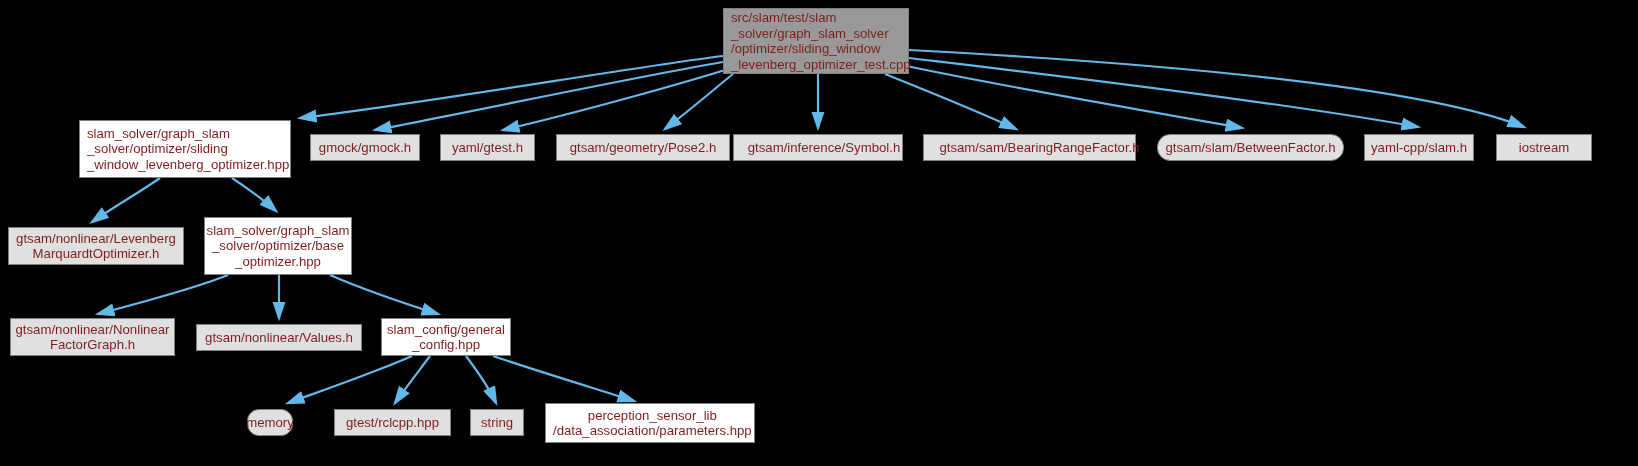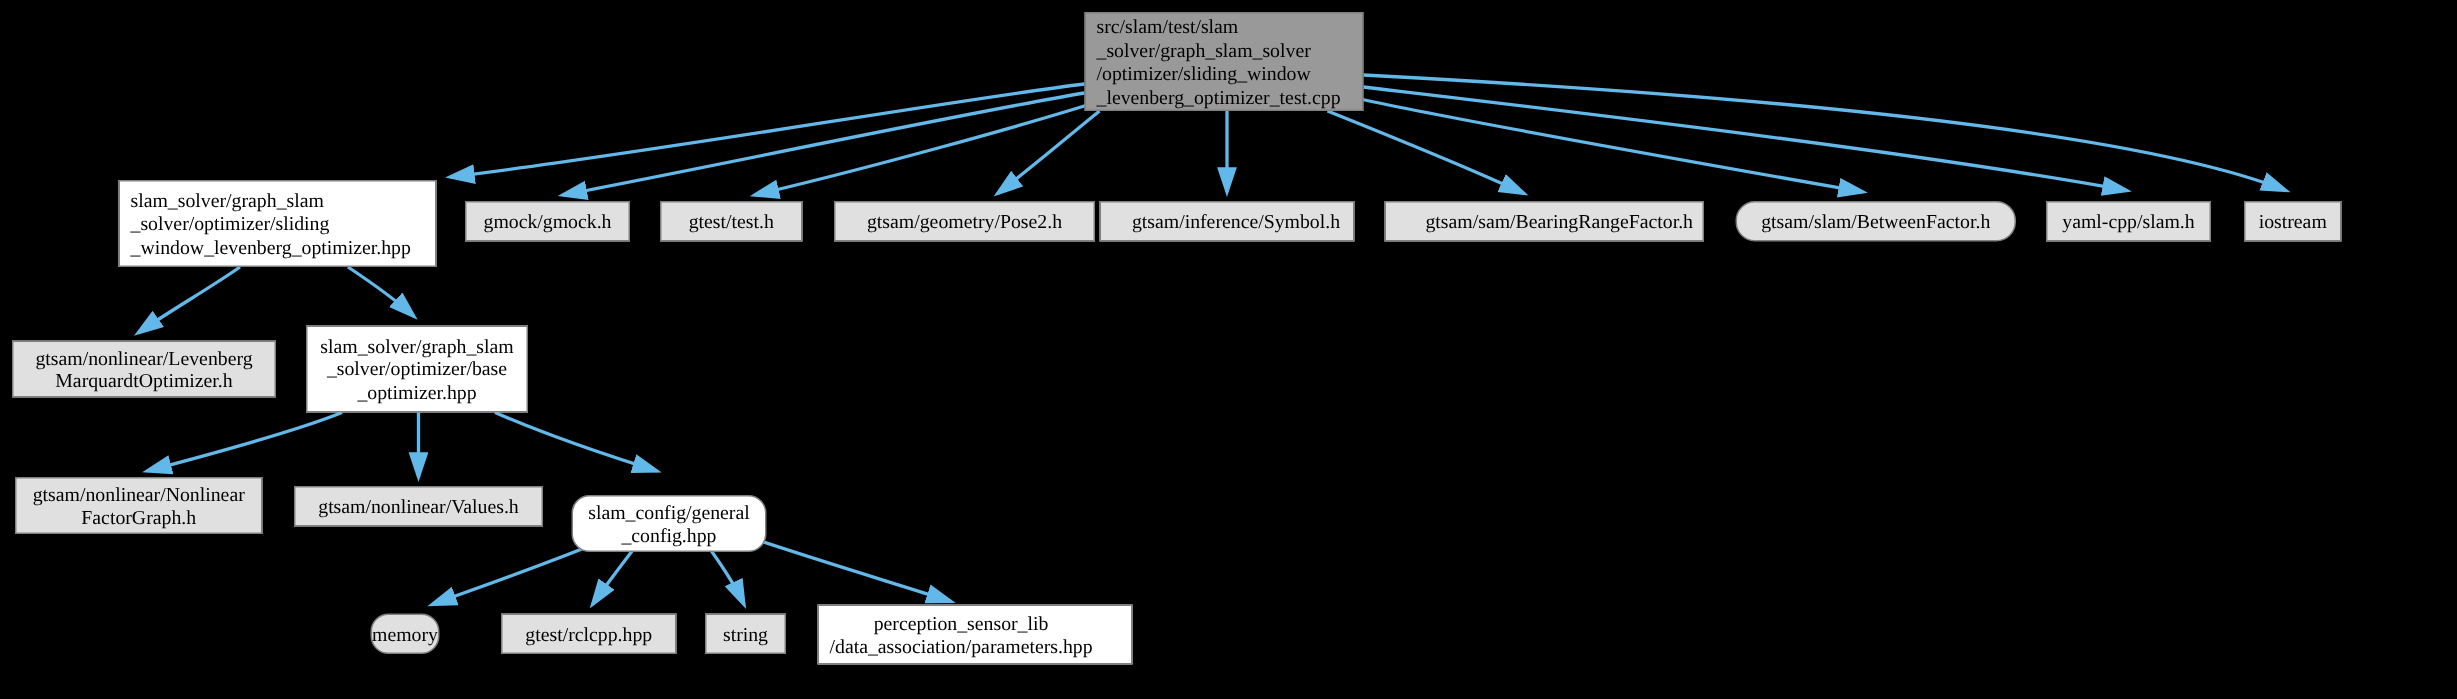--- a/index.html
+++ b/index.html
@@ -24,26 +24,25 @@
     pointer-events: none;
   }
   .node {
     position: absolute;
     box-sizing: border-box;
     border: 1px solid #808080;
     display: flex;
     align-items: center;
     justify-content: center;
     text-align: center;
-    color: #000000;
+    color: #7f1d1d;
     font-size: 13.2px;
     line-height: 15.5px;
     white-space: pre-line;
     padding: 0 4px;
-    font-family: Liberation Serif, serif;
   }
   .node.fill-grey {
     background: #e0e0e0;
   }
   .node.fill-white {
     background: #ffffff;
   }
   .node.fill-root {
     background: #999999;
   }
@@ -86,36 +85,36 @@
   </svg>
   <div id="node-layer">
       <div class="node fill-root align-left" style="left: 723px; top: 8px; width: 186px; height: 66px;">src/slam/test/slam
 _solver/graph_slam_solver
 /optimizer/sliding_window
 _levenberg_optimizer_test.cpp</div>
       <div class="node fill-white align-left" style="left: 79px; top: 120px; width: 212px; height: 58px;">slam_solver/graph_slam
 _solver/optimizer/sliding
 _window_levenberg_optimizer.hpp</div>
       <div class="node fill-grey" style="left: 310px; top: 134px; width: 110px; height: 27px;">gmock/gmock.h</div>
-      <div class="node fill-grey" style="left: 440px; top: 134px; width: 95px; height: 27px;">gtest/test.h</div>
+      <div class="node fill-grey" style="left: 440px; top: 134px; width: 95px; height: 27px;">yaml/gtest.h</div>
       <div class="node fill-grey" style="left: 556px; top: 134px; width: 174px; height: 27px; text-align: right;">gtsam/geometry/Pose2.h</div>
       <div class="node fill-grey" style="left: 733px; top: 134px; width: 170px; height: 27px; padding-left: 16px;">gtsam/inference/Symbol.h</div>
       <div class="node fill-grey" style="left: 923px; top: 134px; width: 213px; height: 27px; padding-left: 24px;">gtsam/sam/BearingRangeFactor.h</div>
       <div class="node fill-grey" style="left: 1157px; top: 134px; width: 187px; height: 27px; border-radius: 13px;">gtsam/slam/BetweenFactor.h</div>
       <div class="node fill-grey" style="left: 1364px; top: 134px; width: 110px; height: 27px;">yaml-cpp/slam.h</div>
-      <div class="node fill-grey" style="left: 1496px; top: 134px; width: 65px; height: 27px;">iostream</div>
+      <div class="node fill-grey" style="left: 1496px; top: 134px; width: 96px; height: 27px;">iostream</div>
       <div class="node fill-grey" style="left: 8px; top: 227px; width: 176px; height: 38px;">gtsam/nonlinear/Levenberg
 MarquardtOptimizer.h</div>
       <div class="node fill-white" style="left: 204px; top: 217px; width: 148px; height: 58px;">slam_solver/graph_slam
 _solver/optimizer/base
 _optimizer.hpp</div>
       <div class="node fill-grey" style="left: 10px; top: 318px; width: 165px; height: 38px;">gtsam/nonlinear/Nonlinear
 FactorGraph.h</div>
       <div class="node fill-grey" style="left: 196px; top: 324px; width: 166px; height: 27px;">gtsam/nonlinear/Values.h</div>
-      <div class="node fill-white" style="left: 381px; top: 330px; width: 130px; height: 38px; border-radius: 12px;">slam_config/general
+      <div class="node fill-white" style="left: 381px; top: 318px; width: 130px; height: 38px;">slam_config/general
 _config.hpp</div>
       <div class="node fill-grey" style="left: 247px; top: 409px; width: 46px; height: 27px; border-radius: 12px;">memory</div>
       <div class="node fill-grey" style="left: 334px; top: 409px; width: 117px; height: 27px;">gtest/rclcpp.hpp</div>
       <div class="node fill-grey" style="left: 470px; top: 409px; width: 54px; height: 27px;">string</div>
       <div class="node fill-white align-left" style="left: 545px; top: 403px; width: 210px; height: 40px; text-align: center;">perception_sensor_lib
 /data_association/parameters.hpp</div>
     </div>
 </div>
 
 </body></html>

